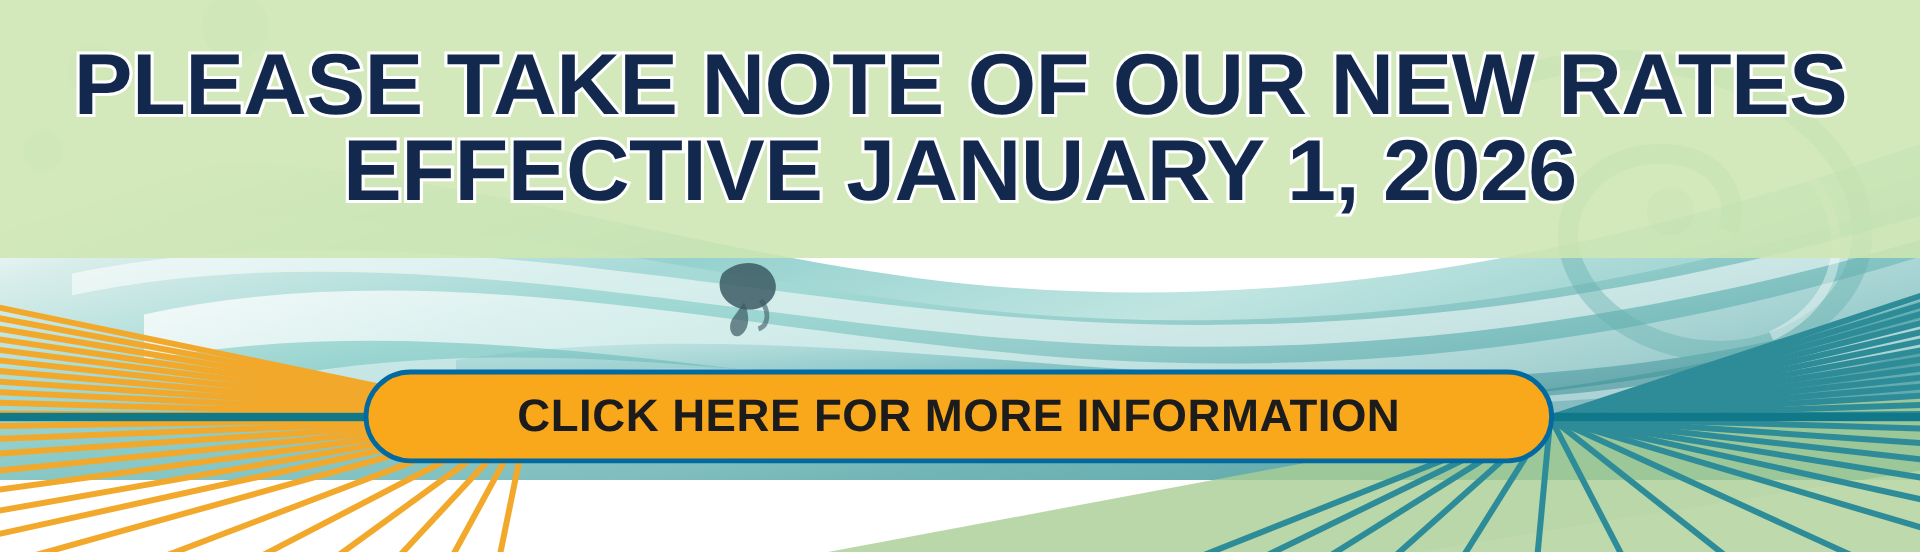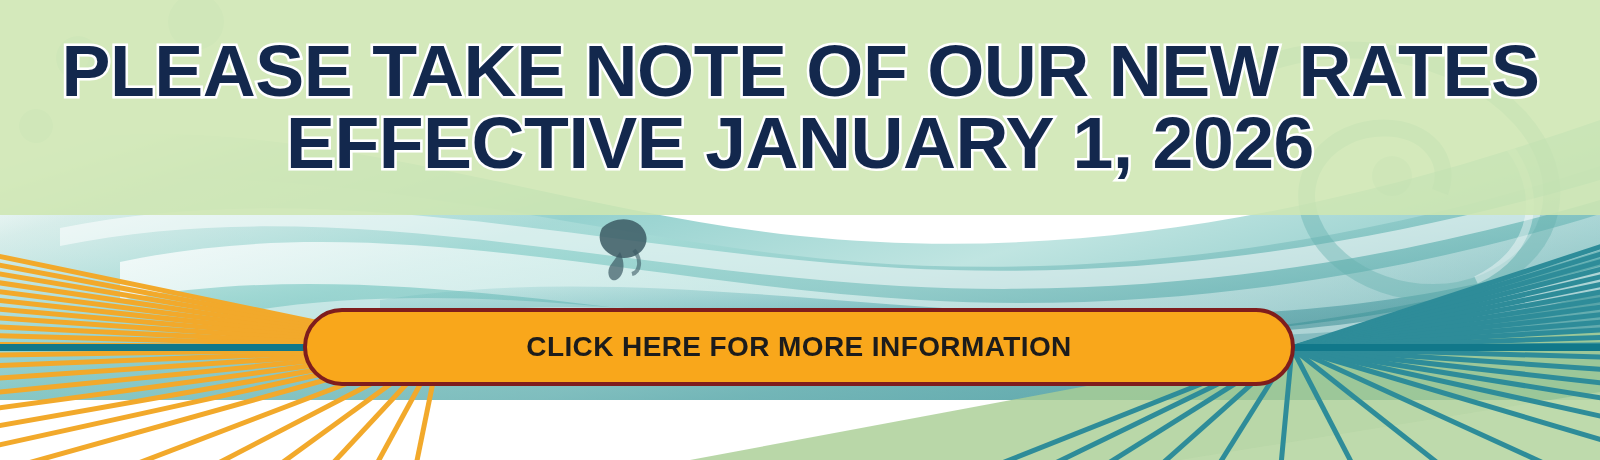--- a/index.html
+++ b/index.html
@@ -103,26 +103,26 @@
     height: 78px;
   }
   .cta-button {
     display: flex;
     align-items: center;
     justify-content: center;
     width: 100%;
     height: 100%;
     box-sizing: border-box;
     background: #f9a71b;
-    border: 4px solid #7f1d1d;
+    border: 4px solid #0369a1;
     border-radius: 44px;
     cursor: pointer;
     font-family: "Liberation Sans", sans-serif;
     font-weight: bold;
-    font-size: 28px;
+    font-size: 38px;
     letter-spacing: 0.4px;
     color: #1c1c1c;
     padding: 0;
     white-space: nowrap;
   }
 </style>
 </head>
 <body>
 
 <div class="banner">

